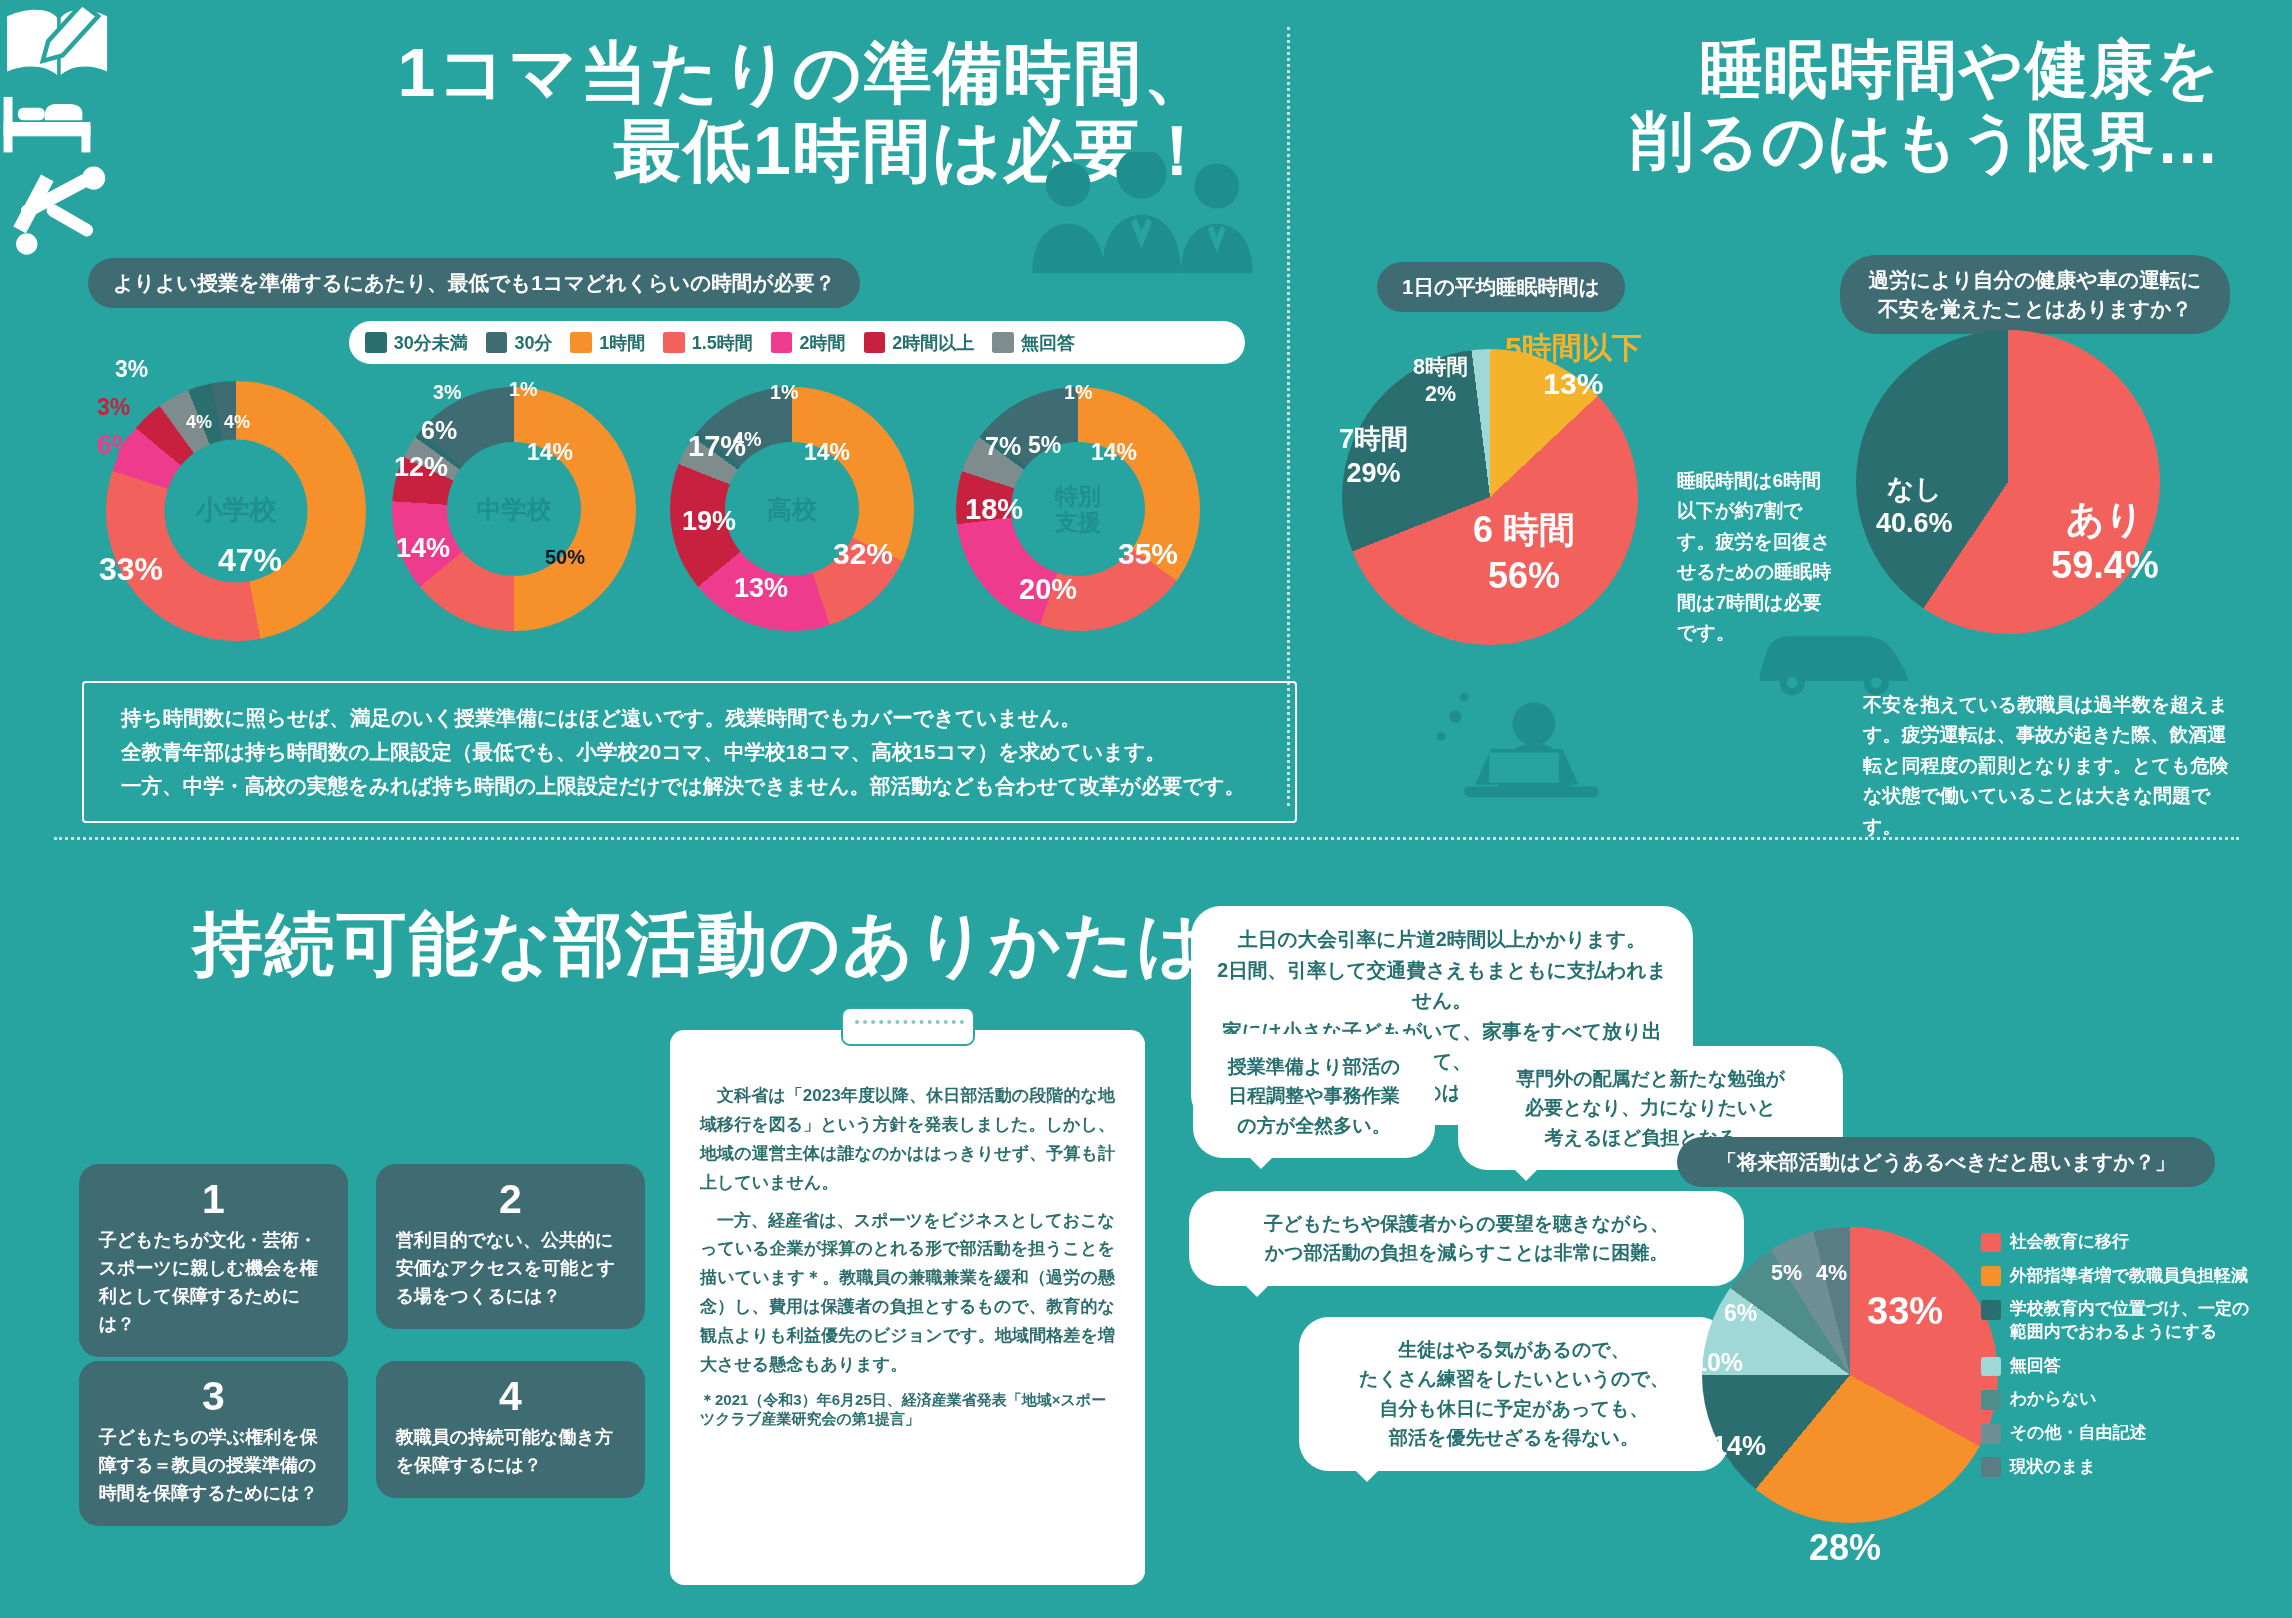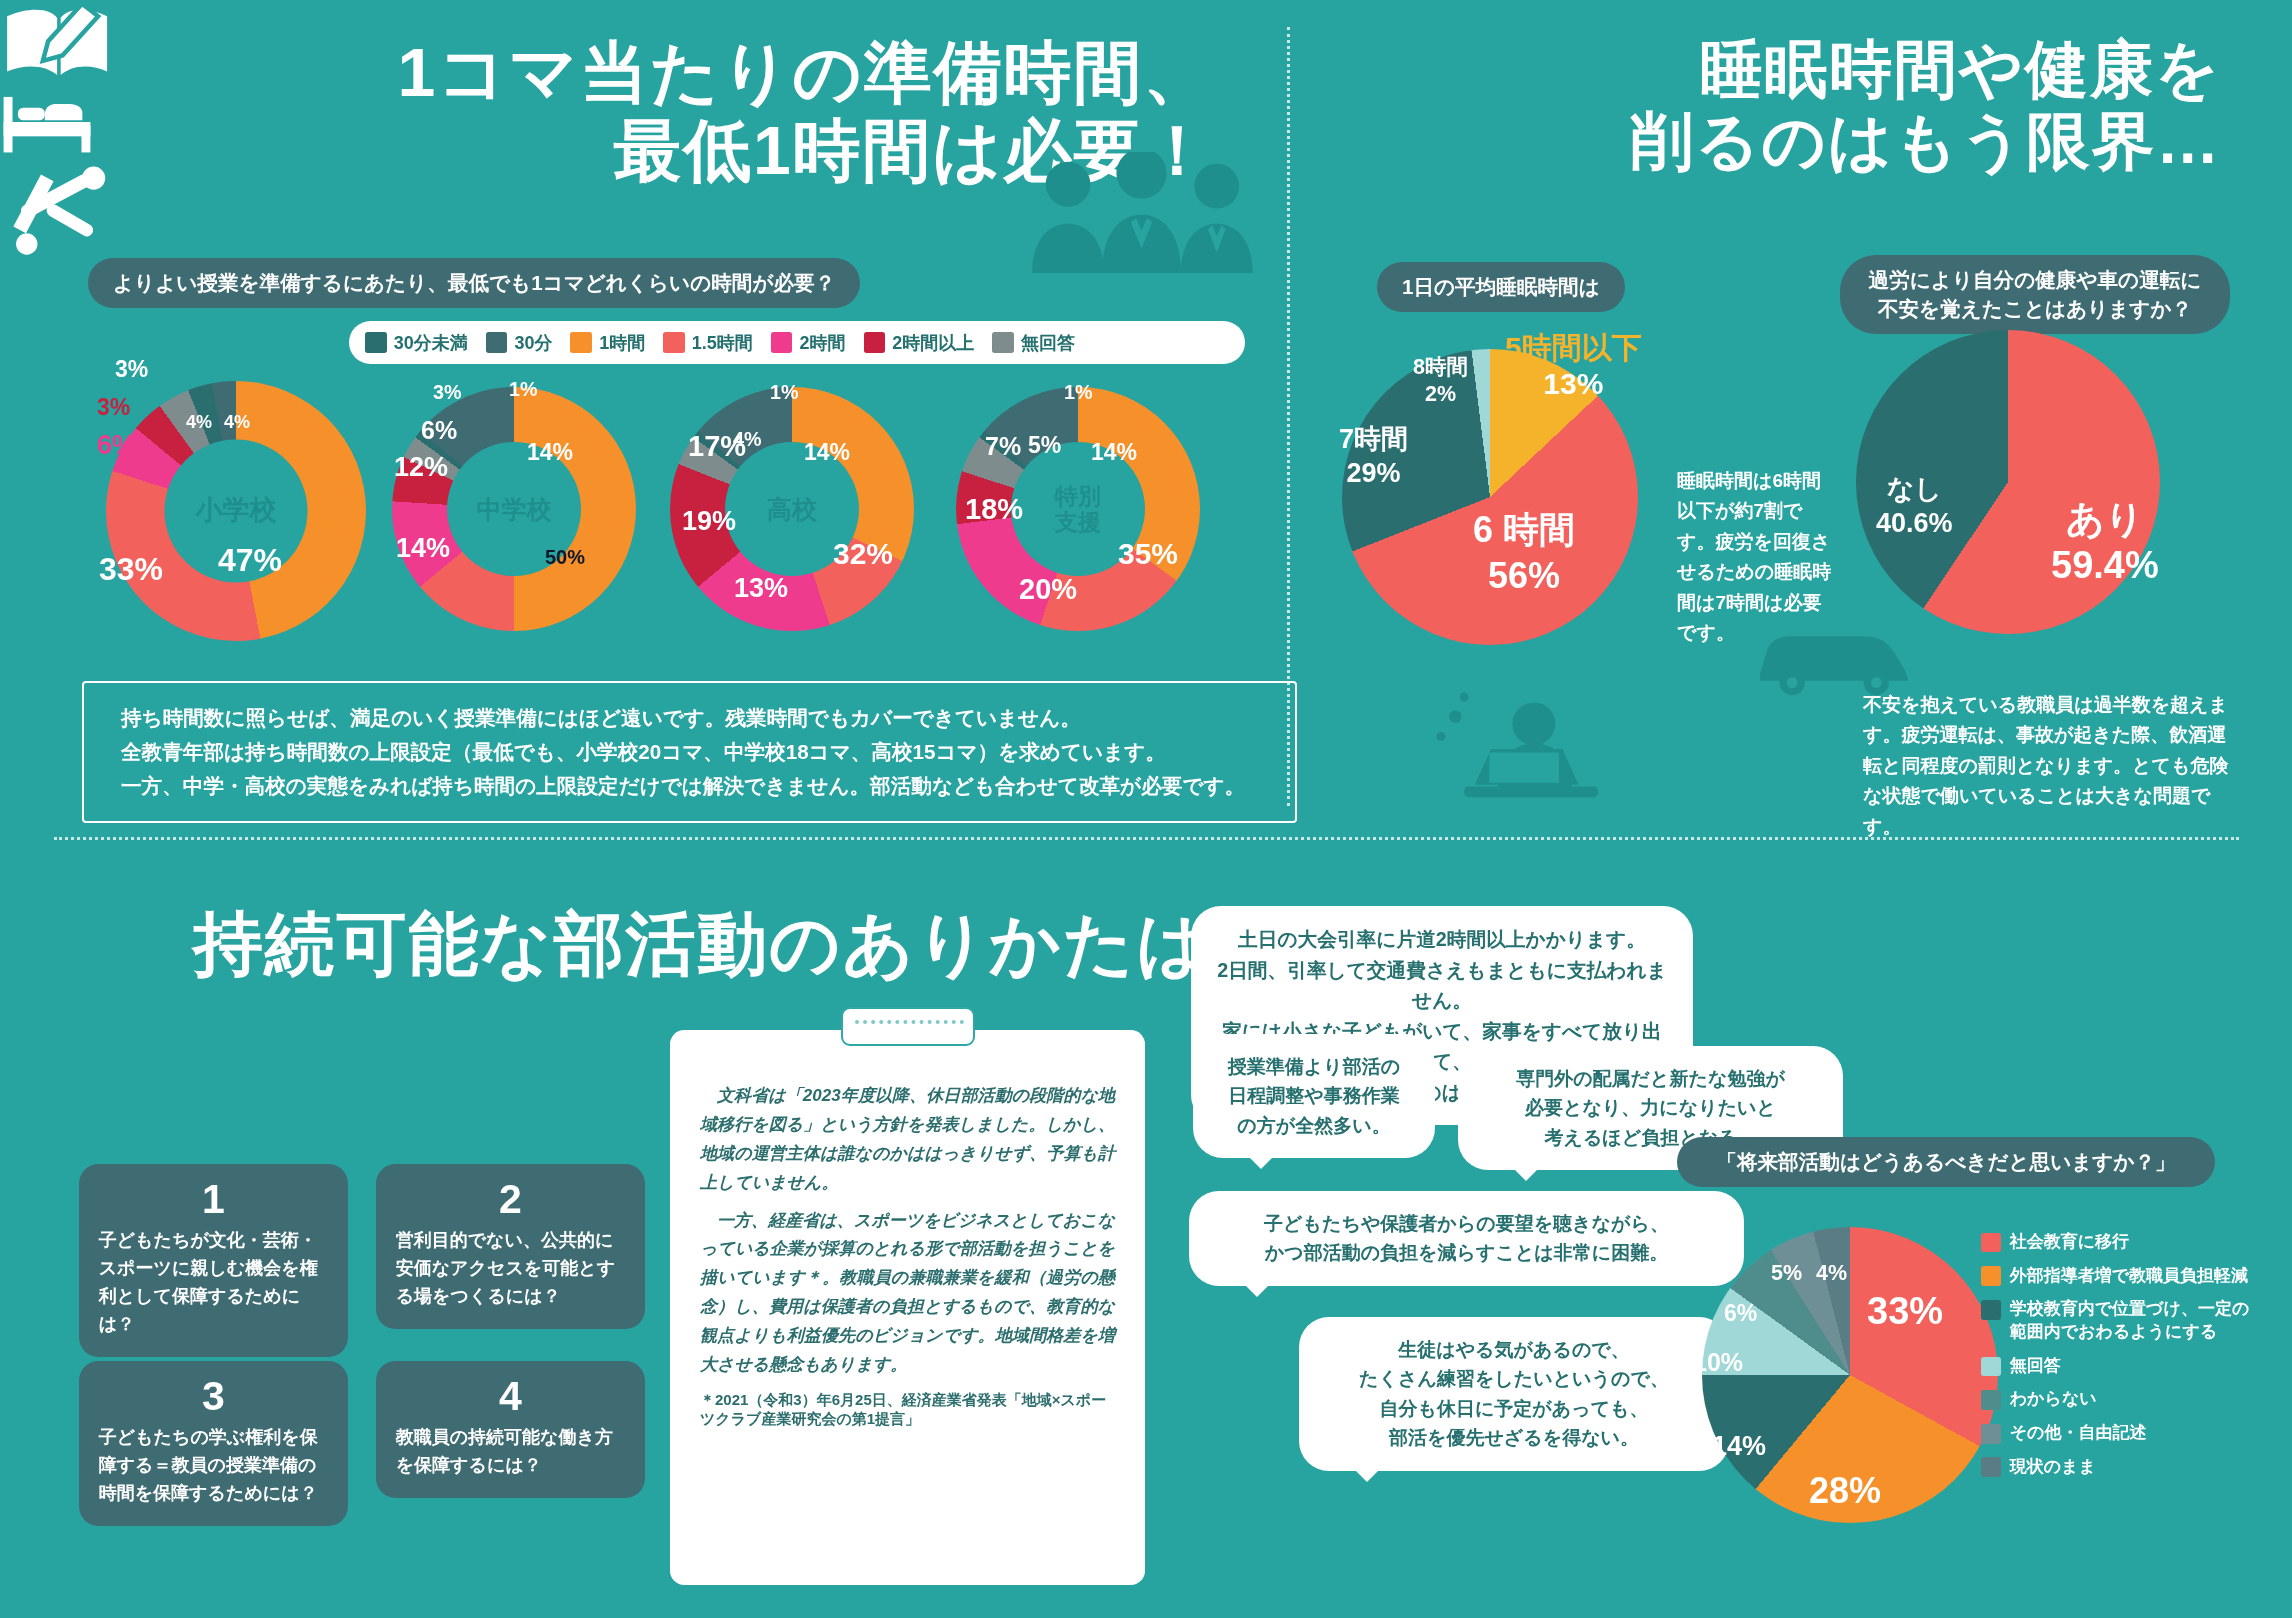--- a/index.html
+++ b/index.html
@@ -99,21 +99,21 @@
     position:absolute;left:670px;top:1030px;width:475px;height:555px;
     background:#ffffff;border-radius:14.3px;box-sizing:border-box;padding:52px 30px 18px;
   }
   .clip-top{
     position:absolute;left:50%;top:-23px;transform:translateX(-50%);
     width:134px;height:39px;background:#ffffff;border-radius:9px;
     border:2.7px solid #2fa8a5;box-sizing:border-box;
   }
   .clip-top i{position:absolute;left:12.5px;top:10.7px;width:109px;height:0;border-top:4.5px dotted #7fc9c7;}
   .clip h3{margin:0 0 14.3px;color:#1f8f8d;font-size:29px;text-align:center;font-weight:bold;}
-  .clip p{margin:0 0 9px;color:#2c6e6d;font-size:17px;line-height:1.7;text-align:justify;font-weight:bold;font-style:italic;}
+  .clip p{margin:0 0 9px;color:#2c6e6d;font-size:17px;line-height:1.7;text-align:justify;font-weight:bold;}
   .clip .foot{font-size:15px;color:#2c6e6d;margin-top:10.7px;font-weight:bold;}
 
   
   .bubble{
     position:absolute;background:#ffffff;border-radius:30px;
     color:#26706f;font-size:19px;font-weight:bold;line-height:1.55;
     padding:18px 23px;text-align:center;box-sizing:border-box;
   }
   .bubble:after{
     content:"";position:absolute;width:0;height:0;
@@ -438,21 +438,21 @@
   <div style="position:absolute;left:1702px;top:1227px;width:296px;height:296px;border-radius:50%;
        background:conic-gradient(
          #f2615c 0deg 118.8deg,
          #f5902b 118.8deg 219.6deg,
          #2b6e6f 219.6deg 270deg,
          #9fd8d6 270deg 306deg,
          #4f8d8c 306deg 327.6deg,
          #6f8f96 327.6deg 345.6deg,
          #5a7c85 345.6deg 360deg);"></div>
   <div class="vlabel" style="left:1867px;top:1290px;font-size:38px;color:#fff;">33%</div>
-  <div class="vlabel" style="left:1809px;top:1470px;font-size:36px;color:#fff;">28%</div>
+  <div class="vlabel" style="left:1809px;top:1527px;font-size:36px;color:#fff;">28%</div>
   <div class="vlabel" style="left:1712px;top:1431px;font-size:27px;color:#fff;">14%</div>
   <div class="vlabel" style="left:1693px;top:1348px;font-size:25px;color:#fff;">10%</div>
   <div class="vlabel" style="left:1724px;top:1300px;font-size:23px;color:#fff;">6%</div>
   <div class="vlabel" style="left:1771px;top:1261px;font-size:21.5px;color:#fff;">5%</div>
   <div class="vlabel" style="left:1816px;top:1261px;font-size:21.5px;color:#fff;">4%</div>
 
   <div class="legend-v">
     <div class="row">
         <span class="sw2" style="background:#f2615c"></span>
         <span>社会教育に移行</span>

